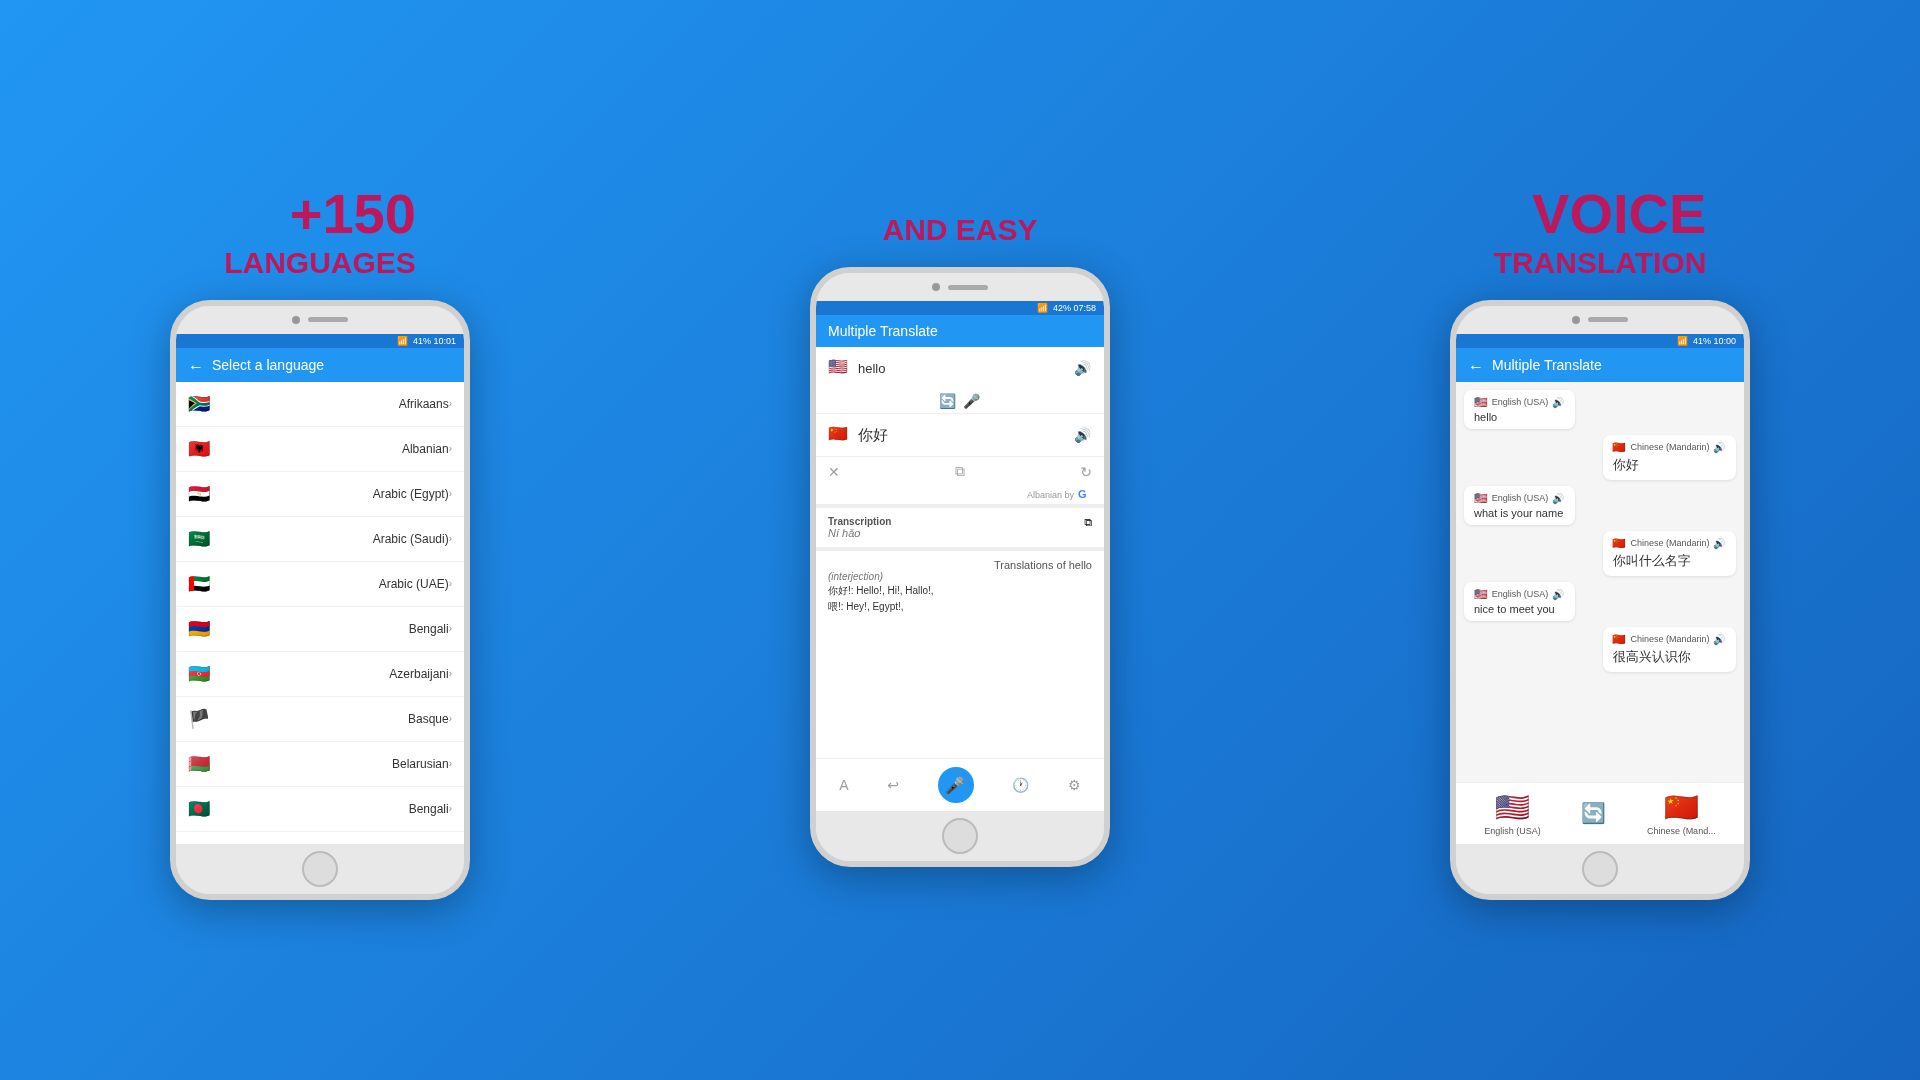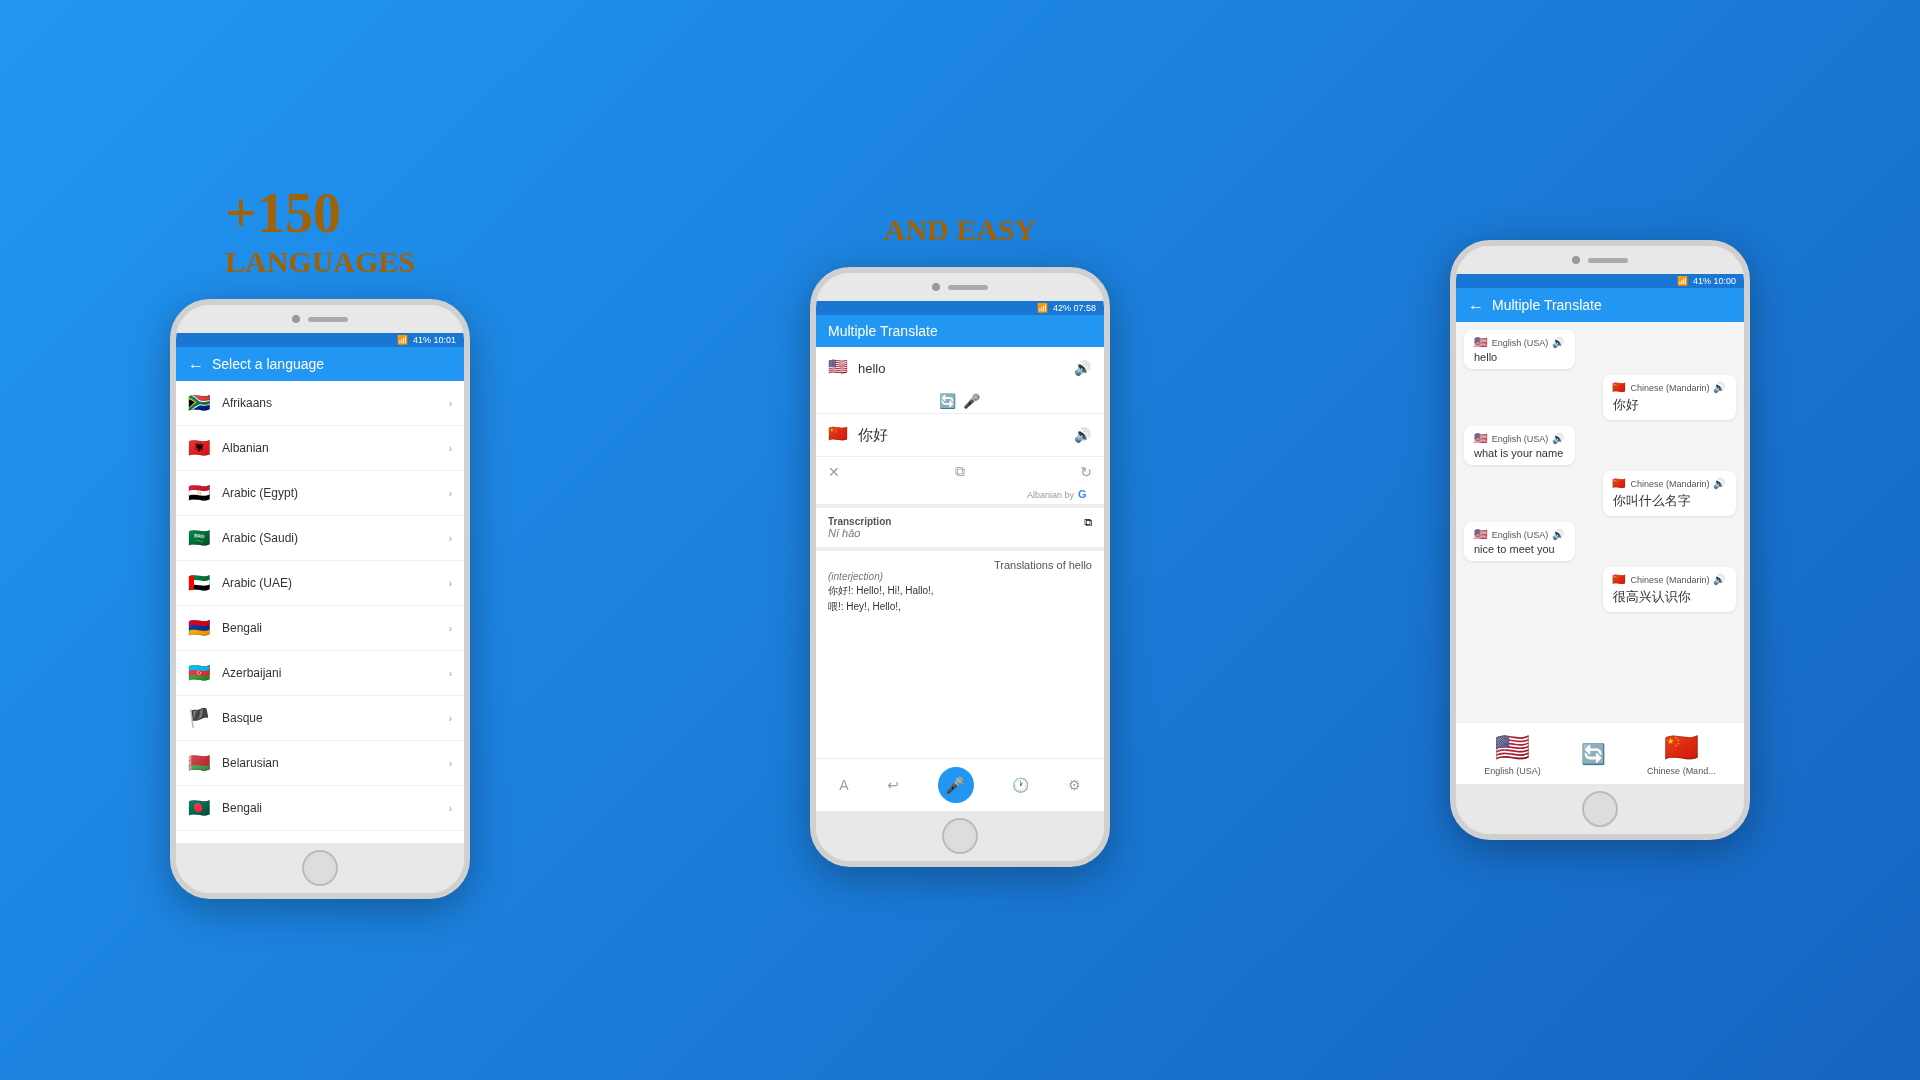--- a/index.html
+++ b/index.html
@@ -14,24 +14,23 @@
       overflow: hidden;
       position: relative;
     }
     .panel {
       display: flex;
       flex-direction: column;
       align-items: center;
       width: 460px;
     }
     .panel-title {
-      color: #a16207;
-      text-align: left;
+      color: #be185d;
+      text-align: right;
       margin-bottom: 20px;
-      font-family: Liberation Serif, serif;
     }
     .panel-title .big {
       font-size: 56px;
       font-weight: 900;
       display: block;
     }
     .panel-title .sub {
       font-size: 30px;
       font-weight: 700;
       display: block;
@@ -132,21 +131,21 @@
     .lang-flag {
       width: 24px; height: 24px;
       border-radius: 50%;
       margin-right: 10px;
       font-size: 18px;
       display: flex;
       align-items: center;
       justify-content: center;
       flex-shrink: 0;
     }
-    .lang-name { flex: 1; }
+    .lang-name { flex: 1; text-align: right; }
     .lang-chevron { color: #999; font-size: 10px; }
 
     
     .translate-screen {
       flex: 1;
       display: flex;
       flex-direction: column;
       background: #f5f5f5;
       font-size: 11px;
     }
@@ -466,39 +465,43 @@
             <div class="transcription-title">Transcription</div>
             <div class="transcription-text">Ní hǎo</div>
           </div>
           <span>⧉</span>
         </div>
 
         <div class="translations-box">
           <div class="trans-title">Translations of hello</div>
           <div class="trans-cat">(interjection)</div>
           <div class="trans-words">你好!: Hello!, Hi!, Hallo!,</div>
-          <div class="trans-words">喂!: Hey!, Hello!,</div>
+          <div class="trans-words">喂!: Hey!, Egypt!,</div>
         </div>
 
         <div class="bottom-nav">
           <span class="nav-btn">A</span>
           <span class="nav-btn">↩</span>
           <span class="nav-btn active">🎤</span>
           <span class="nav-btn">🕐</span>
           <span class="nav-btn">⚙</span>
         </div>
       </div>
     </div>
     <div class="phone-bottom">
       <div class="home-button"></div>
     </div>
   </div>
 </div>
 
 <div class="panel">
+  <div class="panel-title">
+    <span class="big">VOICE</span>
+    <span class="sub">TRANSLATION</span>
+  </div>
   <div class="phone">
     <div class="phone-top">
       <div class="phone-camera"></div>
       <div class="phone-speaker"></div>
     </div>
     <div class="phone-screen">
       <div class="status-bar">
         <span>📶</span>
         <span>41% 10:00</span>
       </div>

